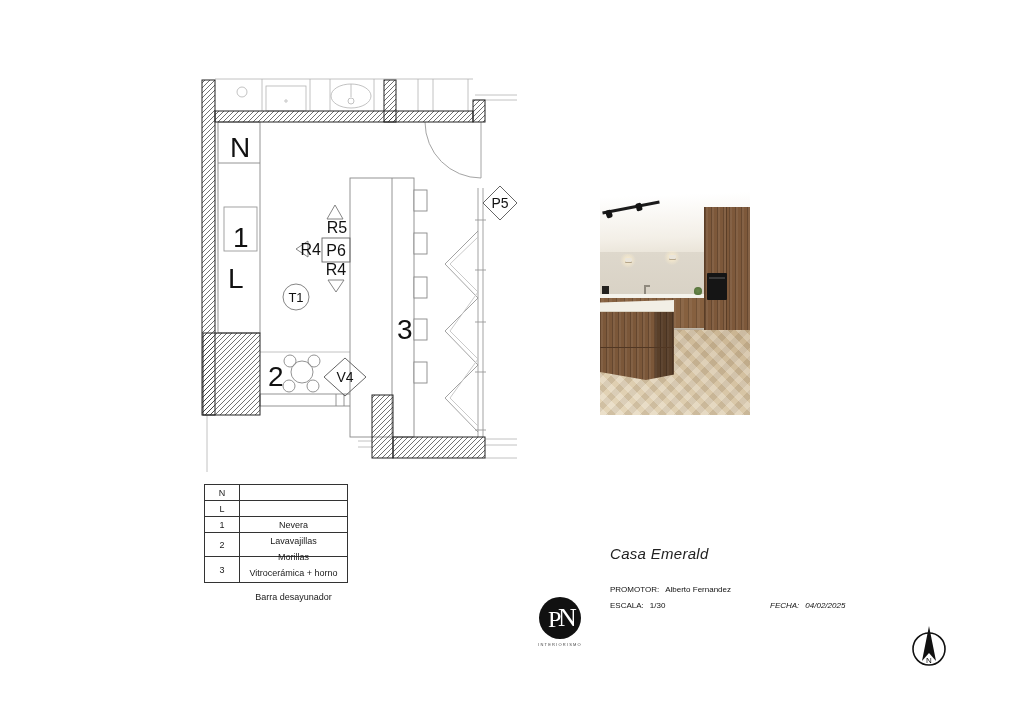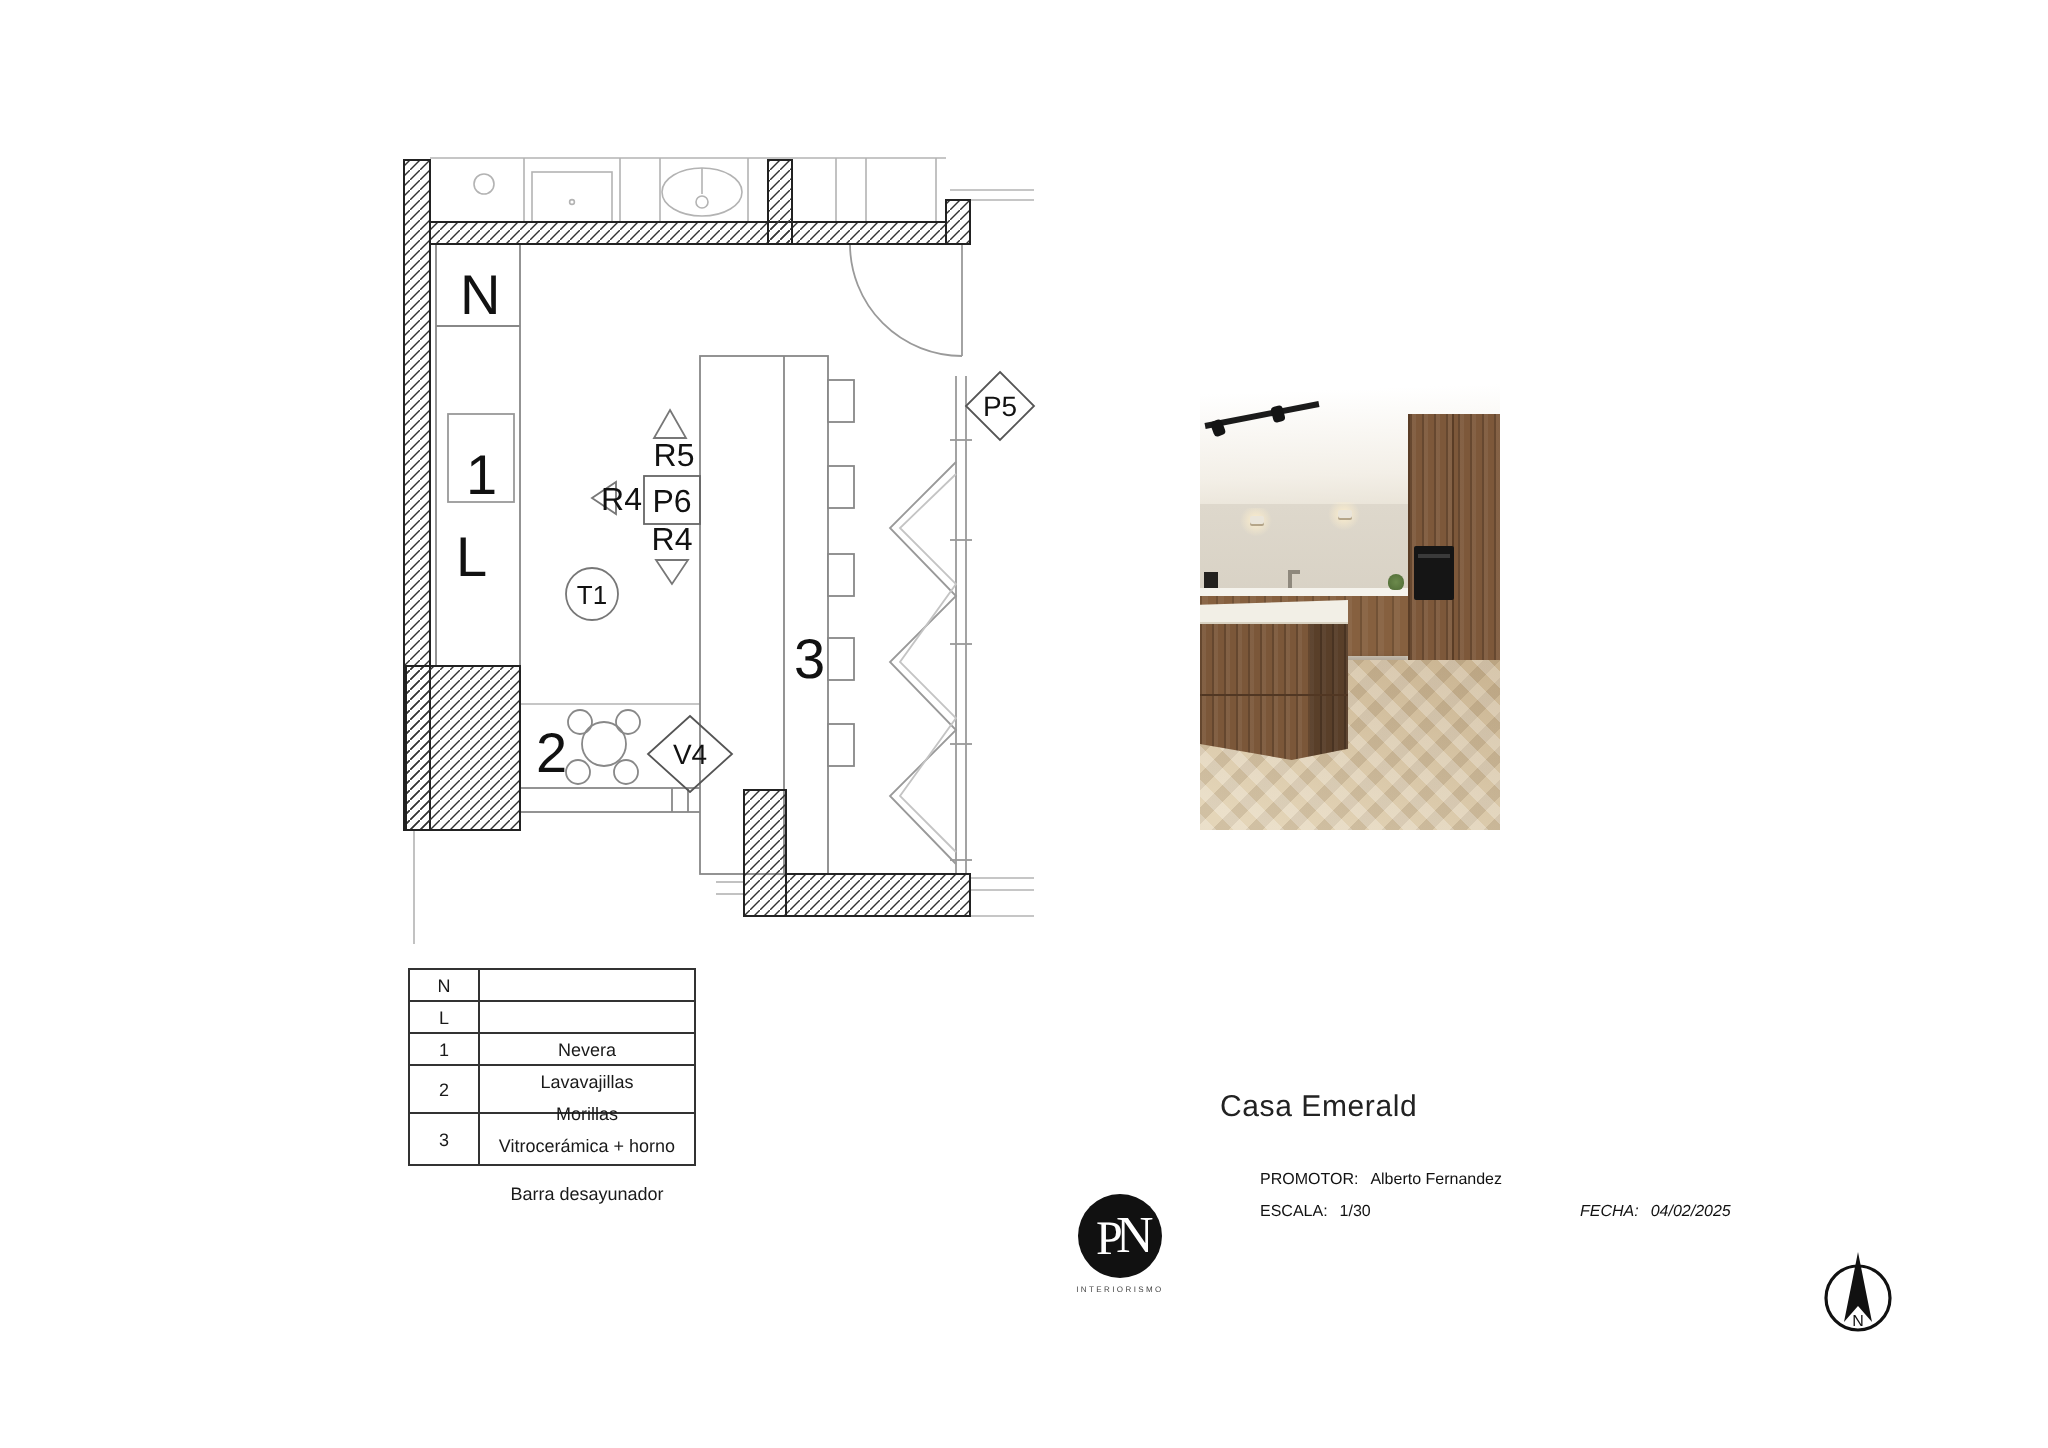--- a/index.html
+++ b/index.html
@@ -58,22 +58,22 @@
     clip-path:polygon(0 3%,100% 0,100% 93%,62% 100%,0 90%);}
   .ph-island-top{left:0;top:0;width:74px;height:11px;background:#f2efe6;border-bottom:1px solid #d9d2c2;}
   .ph-island-body{left:0;top:12px;width:74px;height:68px;background:#7b5739;
     background-image:
       linear-gradient(90deg,rgba(0,0,0,0) 0 74%,rgba(0,0,0,.28) 74% 100%),
       repeating-linear-gradient(90deg,rgba(0,0,0,.18) 0 1px,rgba(255,255,255,.06) 1px 3px,rgba(0,0,0,0) 3px 6px);}
   .ph-island-gap{left:0;top:47px;width:74px;height:1px;background:#513723;}
 
   
   .titleblock{left:610px;top:545px;width:300px;}
-  .tb-project{font-size:15px;color:#222;letter-spacing:.3px;}
-  .tb-rows{margin-top:20px;font-size:8px;color:#111;margin-left:20px;}
+  .tb-project{font-size:15px;color:#222;letter-spacing:.3px;font-style:italic;}
+  .tb-rows{margin-top:20px;font-size:8px;color:#111;}
   .tb-row{display:flex;height:15.5px;align-items:center;}
   .tb-label{margin-right:6px;white-space:pre;}
   .tb-col{display:flex;width:160px;align-items:center;}
   .tb-col2{display:flex;flex:1;font-style:italic;}
 
   svg text{user-select:none;}
 </style>
 </head>
 <body>
 

